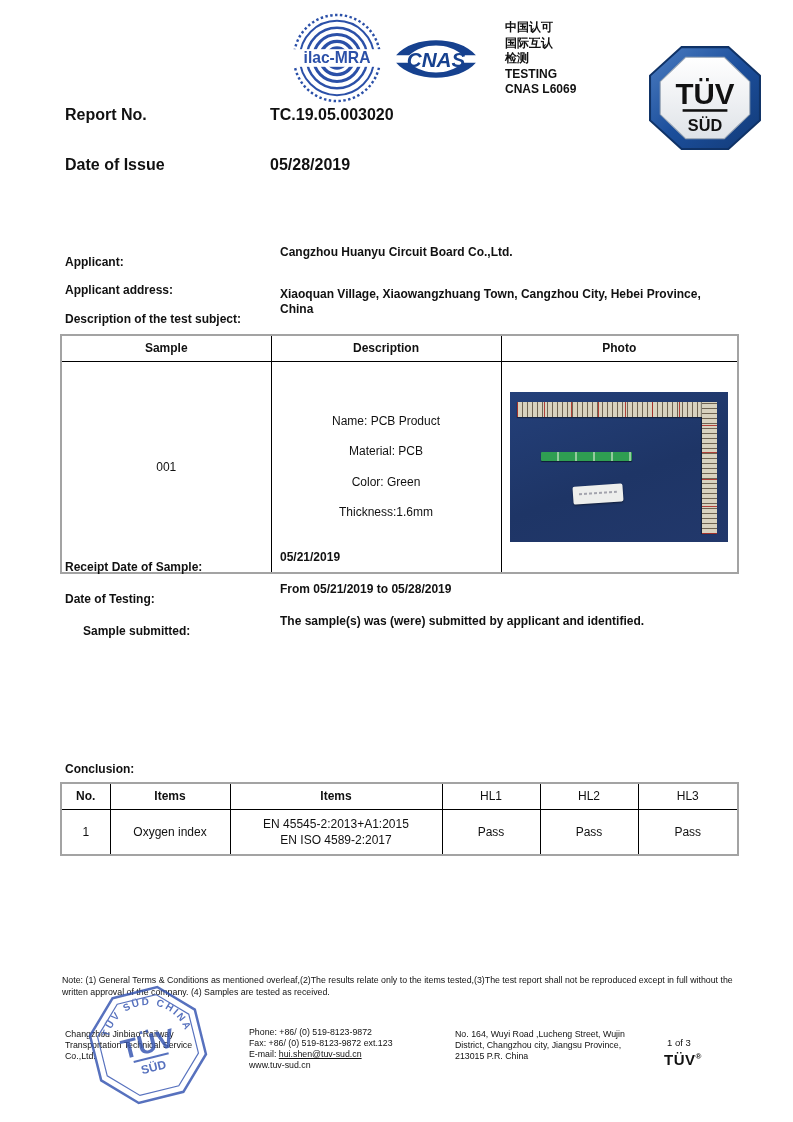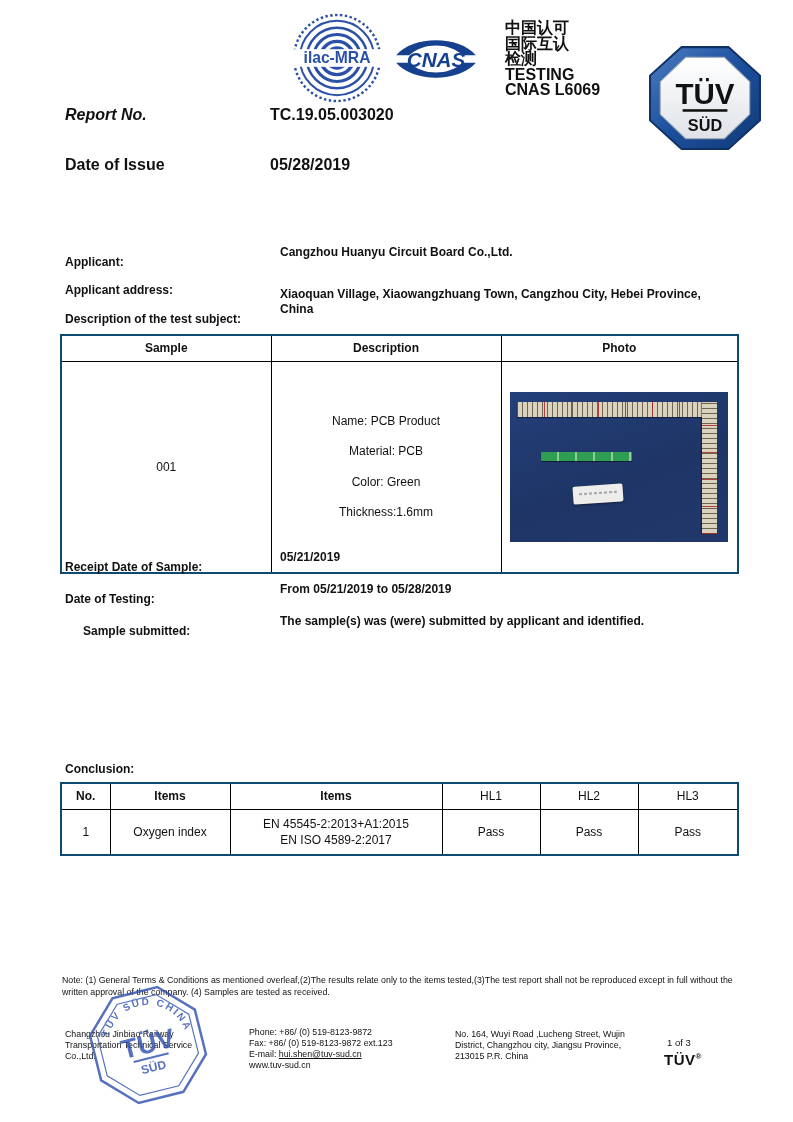--- a/index.html
+++ b/index.html
@@ -5,32 +5,32 @@
   * { margin:0; padding:0; box-sizing:border-box; }
   html,body { background:#ffffff; }
   .page {
     position:relative; width:793px; height:1122px; background:#fff;
     font-family:"Liberation Sans", sans-serif; color:#111; overflow:hidden;
   }
   .abs { position:absolute; }
   .pre { white-space:pre-line; }
 
   
-  .accr-text { font-size:16px; font-weight:bold; line-height:15.5px; color:#111; }
+  .accr-text { font-size:12px; font-weight:bold; line-height:15.5px; color:#111; }
 
   
   .rpt-label { font-size:16px; font-weight:bold; }
   .rpt-value { font-size:16px; font-weight:bold; }
   .fld-label { font-size:12px; font-weight:bold;margin-top:10px; }
   .fld-value { font-size:12px; font-weight:bold; }
 
   
   table { border-collapse:collapse; table-layout:fixed; }
   .doc-table td, .doc-table th { border:1.6px solid #000; font-size:12px; text-align:center; vertical-align:middle; padding:2px 4px; }
-  .doc-table { border:2px solid #0c4a6e;padding-left:39px; }
+  .doc-table { border:2px solid #a3a3a3;padding-left:39px; }
   .doc-table th { font-weight:bold; }
   .sample-table { width:677px; }
   .sample-table .hdr-row th { height:26px; }
   .sample-table .data-row td { height:212px; }
   .desc-lines { line-height:2.55; font-weight:normal; }
 
   
   .photo {
     position:relative; width:218px; height:150px; margin:0 auto;
     background:linear-gradient(160deg,#24407a 0%,#1e3566 55%,#22386b 100%);
@@ -135,21 +135,21 @@
         </linearGradient>
       </defs>
       <polygon points="33,2 79,2 110,30 110,74 79,102 33,102 2,74 2,30" fill="url(#rim)" stroke="#0f3266" stroke-width="2"></polygon>
       <polygon points="37,12 75,12 100,36 100,68 75,92 37,92 12,68 12,36" fill="url(#inner)" stroke="#9aa6b4" stroke-width="1"></polygon>
       <text x="56" y="58" text-anchor="middle" font-size="29" font-weight="bold" fill="#111">TÜV</text>
       <rect x="34" y="63" width="44" height="2.5" fill="#111"></rect>
       <text x="56" y="84" text-anchor="middle" font-size="16" font-weight="bold" fill="#111">SÜD</text>
     </svg>
   </div>
 
-  <div class="abs rpt-label" style="left:65px; top:106px;font-style:italic;">Report No.</div>
+  <div class="abs rpt-label" style="left:65px; top:106px;">Report No.</div>
   <div class="abs rpt-value" style="left:270px; top:106px;">TC.19.05.003020</div>
 
   <div class="abs rpt-label" style="left:65px; top:156px;">Date of Issue</div>
   <div class="abs rpt-value" style="left:270px; top:156px;">05/28/2019</div>
 
   <div class="abs fld-label" style="left:65px; top:245px;">Applicant:</div>
   <div class="abs fld-value" style="left:280px; top:245px; width:470px;">Cangzhou Huanyu Circuit Board Co.,Ltd.</div>
 
   <div class="abs fld-label" style="left:65px; top:273px;">Applicant address:</div>
   <div class="abs fld-value" style="left:280px; top:287px; width:440px; line-height:15px;">Xiaoquan Village, Xiaowangzhuang Town, Cangzhou City, Hebei Province, China</div>

